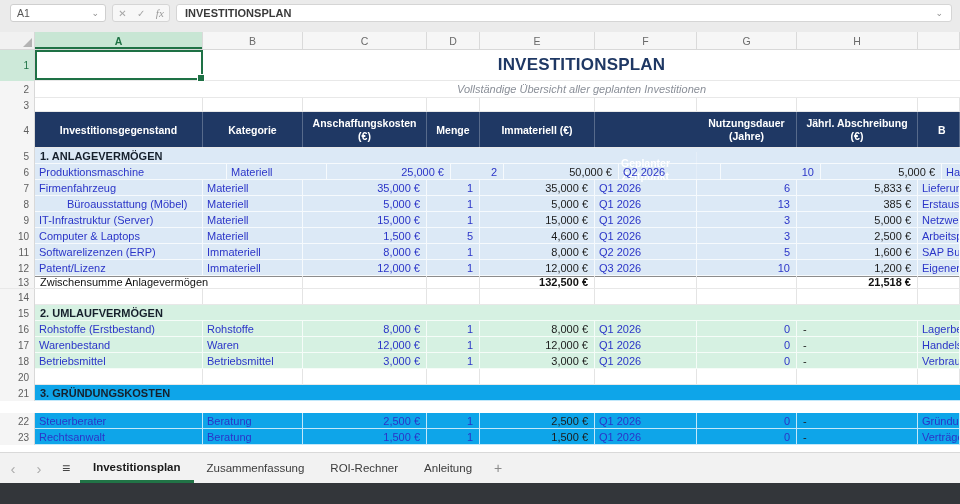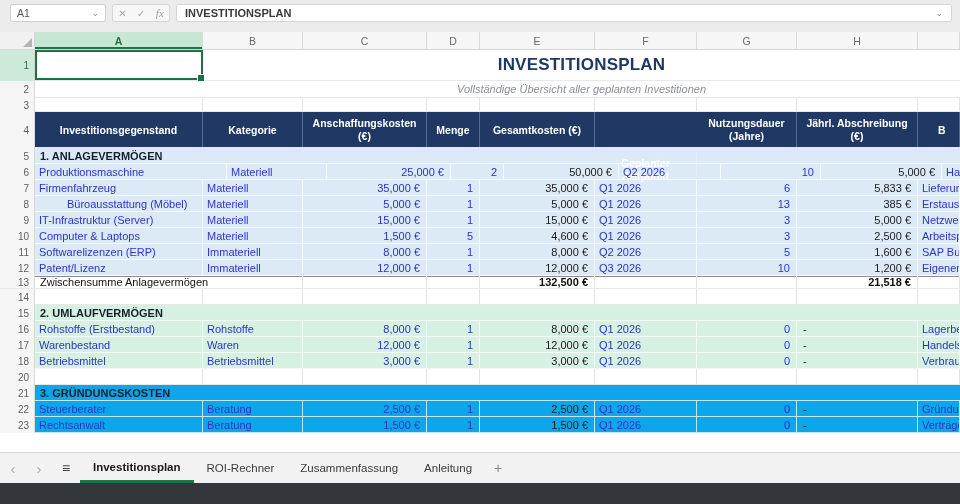--- a/index.html
+++ b/index.html
@@ -144,21 +144,21 @@
           <div class="cl" style="width: 121px;"></div>
           <div class="cl" style="width: 42px;"></div>
         </div>
         <div class="grow hrow" style="height: 36px;">
           <div class="rownum" style="height: 36px;">4</div>
           <div class="hcell" style="width: 168px; height: 36px;">Investitionsgegenstand</div>
           <div class="hcell" style="width: 100px; height: 36px;">Kategorie</div>
           <div class="hcell" style="width: 124px; height: 36px;">Anschaffungskosten
 (€)</div>
           <div class="hcell" style="width: 53px; height: 36px;">Menge</div>
-          <div class="hcell" style="width: 115px; height: 36px;">Gesamtkosten (€)</div>
+          <div class="hcell" style="width: 115px; height: 36px;">Immateriell (€)</div>
           <div class="hcell" style="width: 102px; height: 36px; margin-top: 40px;">Geplanter
 Zeitpunkt</div>
           <div class="hcell" style="width: 100px; height: 36px;">Nutzungsdauer
 (Jahre)</div>
           <div class="hcell" style="width: 121px; height: 36px;">Jährl. Abschreibung
 (€)</div>
           <div class="hcell hlast" style="width: 42px; height: 36px;">B</div>
         </div>
         <div class="grow bg-blue" style="height: 16px;">
           <div class="rownum" style="height: 16px;">5</div>
@@ -320,21 +320,21 @@
           <div class="cl" style="width: 115px;"></div>
           <div class="cl" style="width: 102px;"></div>
           <div class="cl" style="width: 100px;"></div>
           <div class="cl" style="width: 121px;"></div>
           <div class="cl" style="width: 42px;"></div>
         </div>
         <div class="grow bg-yellow" style="height: 16px;">
           <div class="rownum" style="height: 16px;">21</div>
           <div class="cl seclabel" style="width: 925px;">3. GRÜNDUNGSKOSTEN</div>
         </div>
-        <div class="grow bg-yellow" style="height: 16px;">
+        <div class="grow bg-yellow" style="height: 16px; margin-top: 12px;">
           <div class="rownum" style="height: 16px;">22</div>
           <div class="cl blue" style="width: 168px;">Steuerberater</div>
           <div class="cl blue" style="width: 100px;">Beratung</div>
           <div class="cl num blue" style="width: 124px;">2,500 €</div>
           <div class="cl num blue" style="width: 53px;">1</div>
           <div class="cl num" style="width: 115px;">2,500 €</div>
           <div class="cl blue" style="width: 102px;">Q1 2026</div>
           <div class="cl num blue" style="width: 100px;">0</div>
           <div class="cl dash" style="width: 121px;">-</div>
           <div class="cl blue" style="width: 42px;">Gründun</div>
@@ -353,21 +353,21 @@
         </div>
       </div>
   </div>
 
   <div class="tabbar">
     <span class="navarrow">‹</span>
     <span class="navarrow">›</span>
     <span class="hamburger">≡</span>
     <div id="tabs" style="display:flex; align-items:stretch;">
         <div class="tab active">Investitionsplan</div>
+        <div class="tab">Zusammenfassung</div>
         <div class="tab">ROI-Rechner</div>
-        <div class="tab">Zusammenfassung</div>
         <div class="tab">Anleitung</div>
       </div>
     <span class="addtab">+</span>
   </div>
 
   <div class="darkbar"></div>
 </div>
 
 </body></html>

